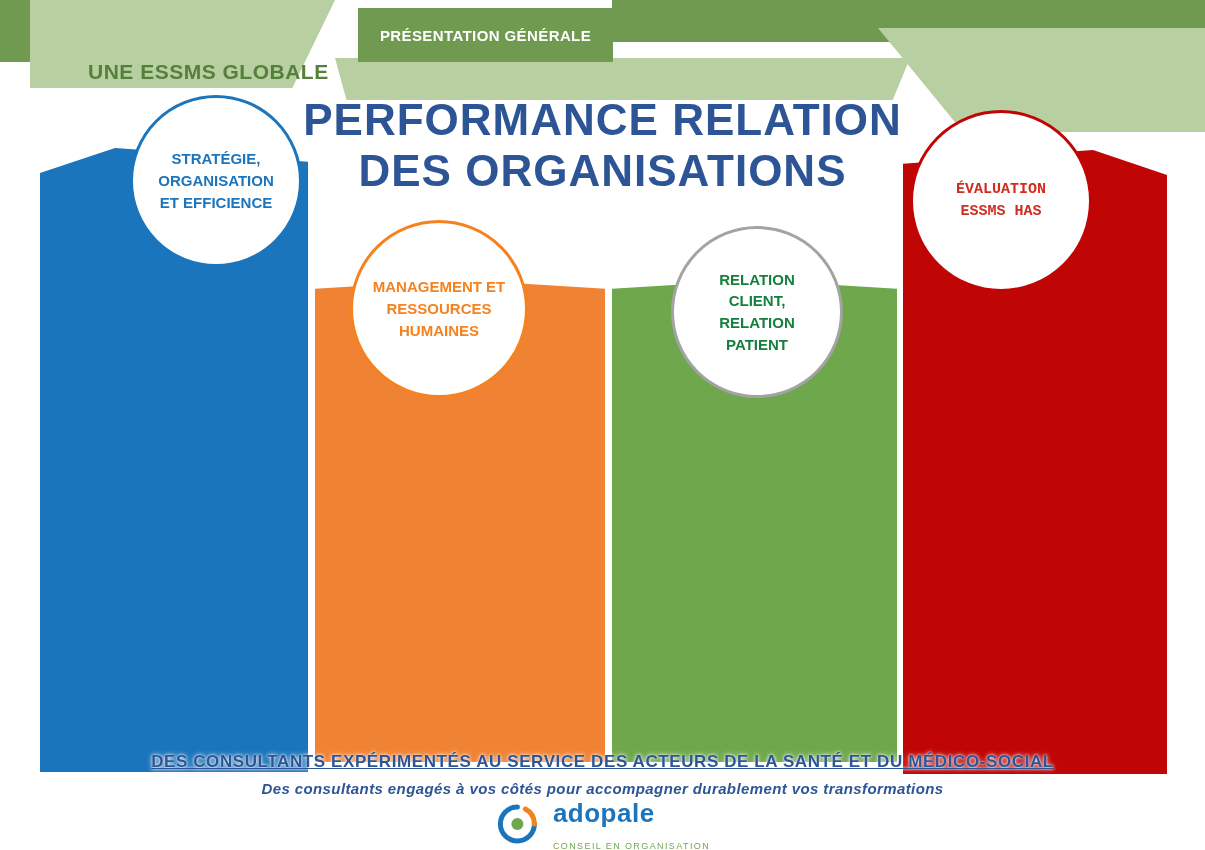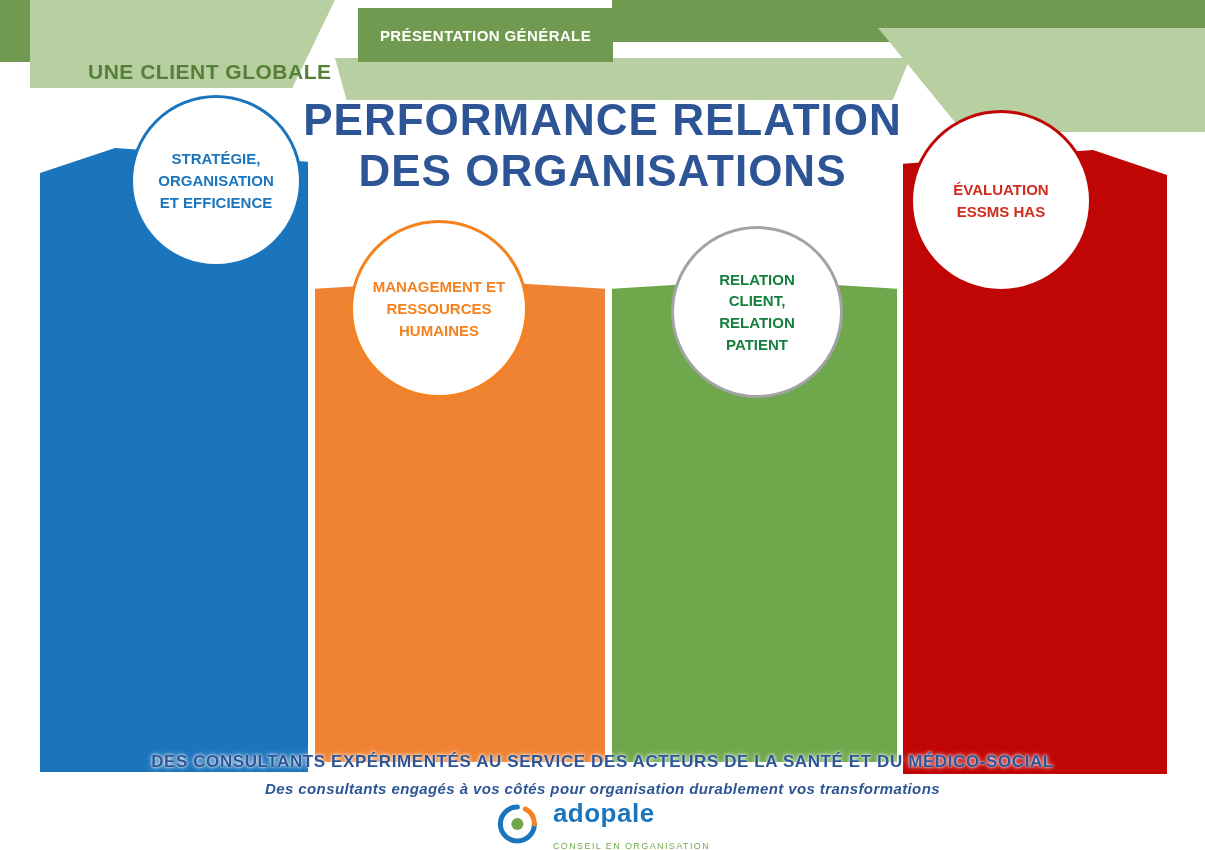--- a/index.html
+++ b/index.html
@@ -61,26 +61,27 @@
   
   .offer-circle {
     position:absolute; border-radius:50%; background:#ffffff; z-index:5;
     display:flex; align-items:center; justify-content:center; text-align:center;
     font-weight:bold; font-size:15px; line-height:1.45; padding:18px;
     text-transform:uppercase;
   }
   .circle-blue   { left:130px; top:95px; width:172px; height:172px; border:3px solid #1B75BC; color:#1B75BC; }
   .circle-orange { left:350px; top:220px; width:178px; height:178px; border:3px solid #F5821F; color:#F5821F; }
   .circle-green  { left:671px; top:226px; width:172px; height:172px; border:3px solid #a3a3a3; color:#15803d; }
-  .circle-red    { left:910px; top:110px; width:182px; height:182px; border:3px solid #C00505; color:#D02C1F; }
+  .circle-red    { left:910px; top:110px; width:182px; height:182px; border:3px solid #C00505; color:#D02C1F;font-family:Liberation Mono, monospace; }
   
   .footer-line1 {
     position:absolute; left:0; right:0; top:752px; text-align:center; z-index:6;
     color:#2D5596; font-weight:bold; font-size:17px; letter-spacing:.6px;
     text-shadow:0 0 2px #ffffff, 0 0 5px #ffffff;
+    text-decoration:underline;
   }
   .footer-line2 {
     position:absolute; left:0; right:0; top:780px; text-align:center; z-index:6;
     color:#2D5596; font-weight:bold; font-style:italic; font-size:15px; letter-spacing:.4px;
     text-shadow:0 0 2px #ffffff, 0 0 5px #ffffff;
   }
   
   .logo {
     position:absolute; left:50%; transform:translateX(-50%); top:800px; z-index:7;
     display:flex; align-items:center; gap:14px;
@@ -96,21 +97,21 @@
 
   <div class="deco deco-dark-left"></div>
   <div class="deco deco-light-topleft"></div>
   <div class="deco deco-dark-right"></div>
   <div class="deco deco-light-right"></div>
   <div class="deco deco-light-mid"></div>
 
   <div class="presentation-band">
     <span>PRÉSENTATION GÉNÉRALE</span>
   </div>
-  <div class="left-label">UNE CLIENT GLOBALE</div>
+  <div class="left-label">UNE ESSMS GLOBALE</div>
 
   <div class="main-title">
     <div>PERFORMANCE RELATION</div>
     <div>DES ORGANISATIONS</div>
   </div>
 
   <div class="column col-blue"></div>
   <div class="column col-orange"></div>
   <div class="column col-green"></div>
   <div class="column col-red"></div>
@@ -122,21 +123,21 @@
     <span>MANAGEMENT ET RESSOURCES HUMAINES</span>
   </div>
   <div class="offer-circle circle-green">
     <span>RELATION CLIENT, RELATION PATIENT</span>
   </div>
   <div class="offer-circle circle-red">
     <span>ÉVALUATION ESSMS HAS</span>
   </div>
 
   <div class="footer-line1">DES CONSULTANTS EXPÉRIMENTÉS AU SERVICE DES ACTEURS DE LA SANTÉ ET DU MÉDICO-SOCIAL</div>
-  <div class="footer-line2">Des consultants engagés à vos côtés pour organisation durablement vos transformations</div>
+  <div class="footer-line2">Des consultants engagés à vos côtés pour accompagner durablement vos transformations</div>
 
   <div class="logo">
     <span>
       <svg width="44" height="44" viewBox="0 0 44 44">
         <path d="M22 5 A17 17 0 1 0 39 22" fill="none" stroke="#1B75BC" stroke-width="5" stroke-linecap="round"></path>
         <path d="M39 22 A17 17 0 0 0 30 7" fill="none" stroke="#F5821F" stroke-width="5" stroke-linecap="round"></path>
         <circle cx="22" cy="22" r="6" fill="#6FA84C"></circle>
       </svg>
     </span>
     <span class="logo-text">

